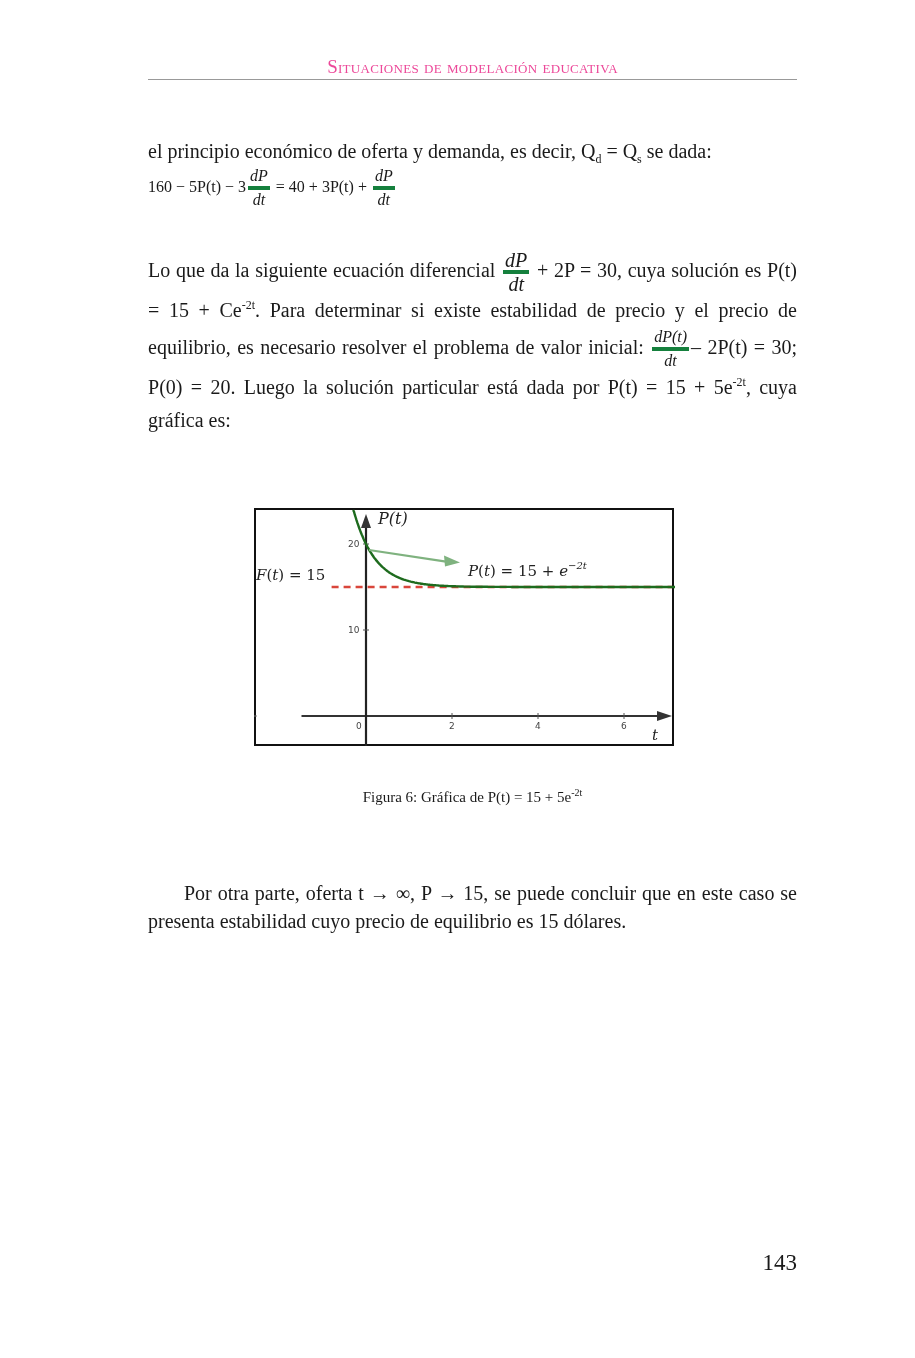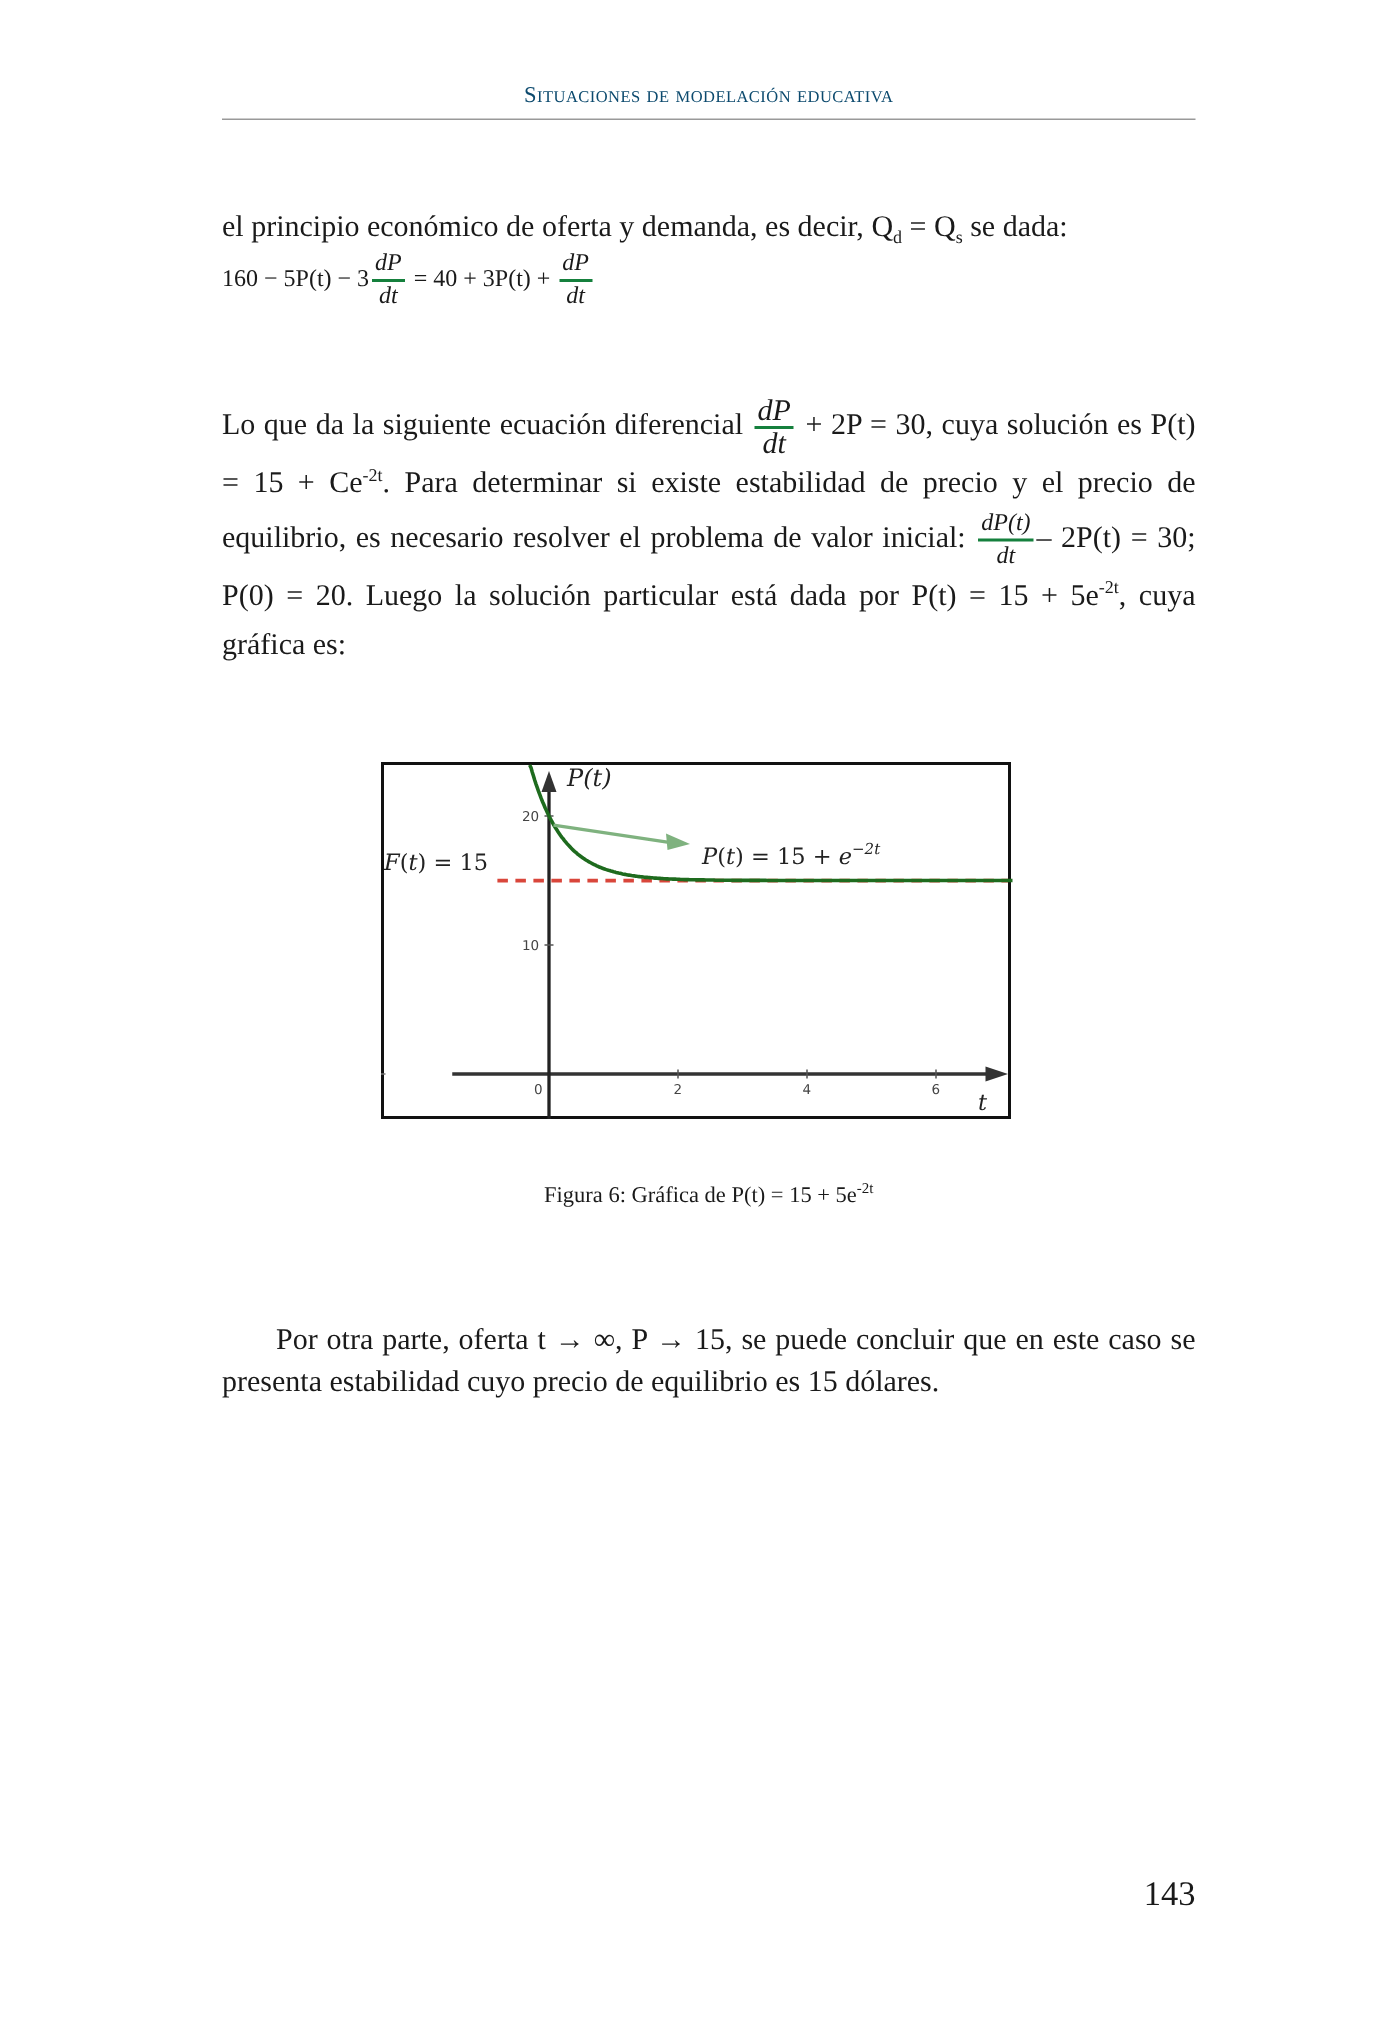--- a/index.html
+++ b/index.html
@@ -1,22 +1,22 @@
 <!DOCTYPE html>
 <html><head>
 <meta charset="utf-8">
 <style>
   html, body { margin:0; padding:0; background:#fff; }
   body { width:915px; height:1358px; position:relative; font-family:"DejaVu Serif", serif; color:#1a1a1a; overflow:hidden; }
-  .header { position:absolute; left:148px; top:56px; width:649px; text-align:center; font-family:"Liberation Serif", serif; font-size:15px; font-variant:small-caps; letter-spacing:0.3px; color:#0c4a6e; }
+  .header { position:absolute; left:148px; top:56px; width:649px; text-align:center; font-family:"Liberation Serif", serif; font-size:19px; font-variant:small-caps; letter-spacing:0.3px; color:#ec4899; }
   .header-rule { position:absolute; left:148px; top:79px; width:649px; height:1px; background:#999; }
   .para { position:absolute; left:148px; width:649px; font-family:"Liberation Serif", serif; font-size:20px; line-height:28px; text-align:justify; }
   .mi { }
   .frac { display:inline-block; vertical-align:middle; text-align:center; font-style:italic; line-height:20px; margin:0 2px; }
-  .frac .num { display:block; border-bottom:2px solid #15803d; padding:0 2px; }
+  .frac .num { display:block; border-bottom:4px solid #15803d; padding:0 2px; }
   .frac .den { display:block; padding:0 2px; }
   sup { font-size:12px; line-height:0; }
   sub { font-size:12px; line-height:0; }
   .eq { position:absolute; left:148px; top:166px; font-family:"Liberation Serif", serif; font-size:16px; }
   .chart { position:absolute; left:254px; top:508px; }
   .caption { position:absolute; left:148px; top:789px; width:649px; text-align:center; font-family:"Liberation Serif", serif; font-size:15px; }
   .pagenum { position:absolute; left:740px; top:1250px; width:57px; text-align:right; font-family:"Liberation Serif", serif; font-size:23px; }
 </style>
 </head>
 <body>
@@ -25,21 +25,21 @@
 <div class="header-rule"></div>
 
 <div class="para" style="top:137px;">
   <span>el principio económico de oferta y demanda, es decir, </span><span class="mi"><span>Q</span><sub>d</sub></span><span> = </span><span class="mi"><span>Q</span><sub>s</sub></span><span> se dada:</span>
 </div>
 
 <div class="eq">
   <span>160 − 5P(t) − 3</span><span class="frac"><span class="num">dP</span><span class="den">dt</span></span><span> = 40 + 3P(t) + </span><span class="frac"><span class="num">dP</span><span class="den">dt</span></span>
 </div>
 
-<div class="para" style="top:264px; line-height:33px;">
+<div class="para" style="top:250px; line-height:33px;">
   <span>Lo que da la siguiente ecuación diferencial </span><span class="frac"><span class="num">dP</span><span class="den">dt</span></span><span> + 2</span><span class="mi">P</span><span> = 30, cuya solución es </span><span class="mi">P(t)</span><span> = 15 + </span><span class="mi">Ce</span><sup class="mi">-2t</sup><span>. Para determinar si existe estabilidad de precio y el precio de equilibrio, es necesario resolver el problema de valor inicial: </span><span class="frac" style="font-size:16px;"><span class="num">dP(t)</span><span class="den">dt</span></span><span>– 2</span><span class="mi">P(t)</span><span> = 30; </span><span class="mi">P</span><span>(0) = 20. Luego la solución particular está dada por </span><span class="mi">P(t)</span><span> = 15 + 5</span><span class="mi">e</span><sup class="mi">-2t</sup><span>, cuya gráfica es:</span>
 </div>
 
 <svg class="chart" id="chart" width="421" height="239">
   <rect x="1" y="1" width="418" height="236" fill="#fff" stroke="#111" stroke-width="2"></rect>
   <g id="plot">
       <line x1="47.5" y1="208" x2="412" y2="208" stroke="#333" stroke-width="2.2"></line>
       <polygon points="418,208 403,203 403,213" fill="#333"></polygon>
       <line x1="112" y1="238" x2="112" y2="14" stroke="#222" stroke-width="2.2"></line>
       <polygon points="112,6 107,20 117,20" fill="#333"></polygon>

